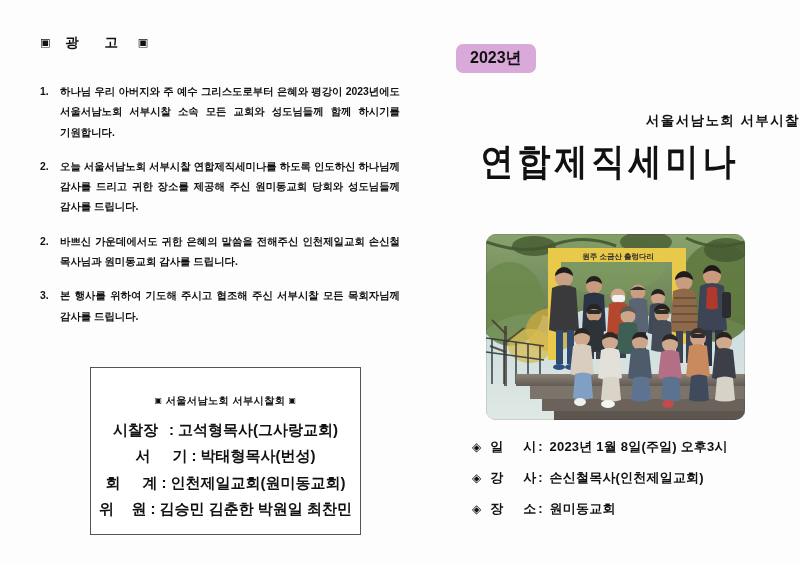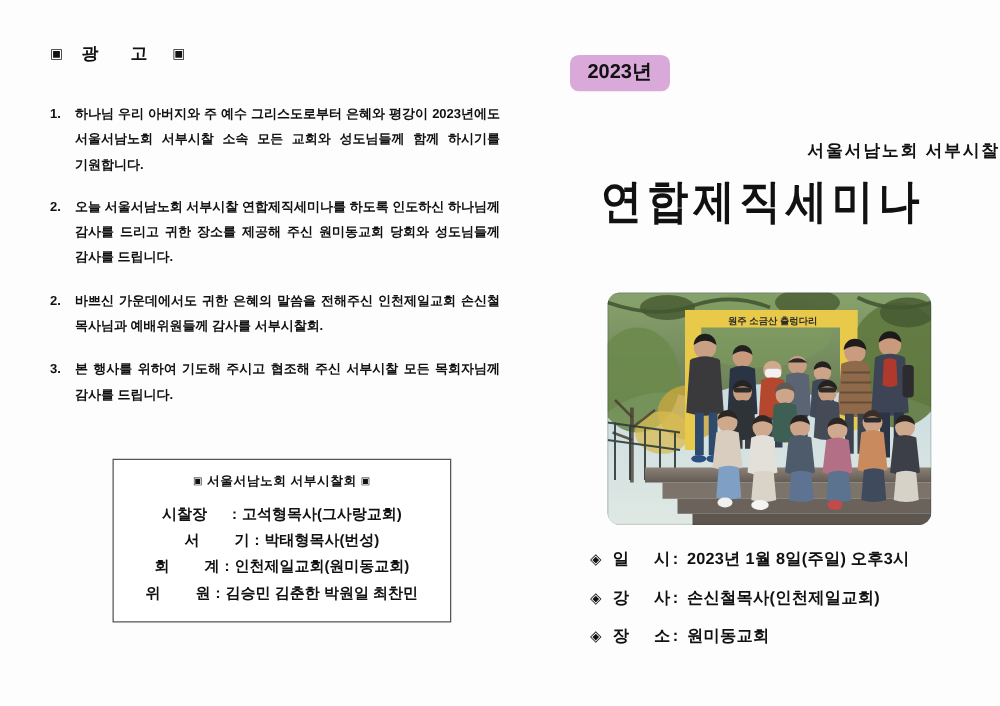--- a/index.html
+++ b/index.html
@@ -49,35 +49,35 @@
     text-justify:inter-character;
     word-break:keep-all;
   }
 
   
   .committee-box{
     position:absolute;
     left:50px;top:333px;
     width:253px;
     border:1px solid #555;
-    padding:10px 8px 12px 8px;
+    padding:26px 8px 12px 8px;
     background:#fff;
   }
   .committee-title{
     text-align:center;
     font-size:10.2px;
     font-weight:bold;
     letter-spacing:.4px;
     margin-bottom:9px;
     white-space:nowrap;
   }
   .committee-title .sq{font-size:8px;vertical-align:1px;}
   .crow{
     display:flex;
-    font-size:12px;
+    font-size:15px;
     font-weight:bold;
     line-height:1.75;
     justify-content:center;
     white-space:nowrap;
   }
   .crow .lab{
     width:52px;
     display:inline-flex;
     justify-content:space-between;
     letter-spacing:0;
@@ -179,21 +179,21 @@
       <span class="body">하나님 우리 아버지와 주 예수 그리스도로부터 은혜와 평강이 2023년에도 서울서남노회 서부시찰 소속 모든 교회와 성도님들께 함께 하시기를 기원합니다.</span>
     </div>
 
     <div class="para">
       <span class="num">2.</span>
       <span class="body">오늘 서울서남노회 서부시찰 연합제직세미나를 하도록 인도하신 하나님께 감사를 드리고 귀한 장소를 제공해 주신 원미동교회 당회와 성도님들께 감사를 드립니다.</span>
     </div>
 
     <div class="para">
       <span class="num">2.</span>
-      <span class="body">바쁘신 가운데에서도 귀한 은혜의 말씀을 전해주신 인천제일교회 손신철 목사님과 예배위원들께 감사를 서부시찰회.</span>
+      <span class="body">바쁘신 가운데에서도 귀한 은혜의 말씀을 전해주신 인천제일교회 손신철 목사님과 원미동교회 감사를 드립니다.</span>
     </div>
 
     <div class="para">
       <span class="num">3.</span>
       <span class="body">본 행사를 위하여 기도해 주시고 협조해 주신 서부시찰 모든 목회자님께 감사를 드립니다.</span>
     </div>
 
     <div class="committee-box">
       <div class="committee-title">
         <span class="sq">▣</span>

